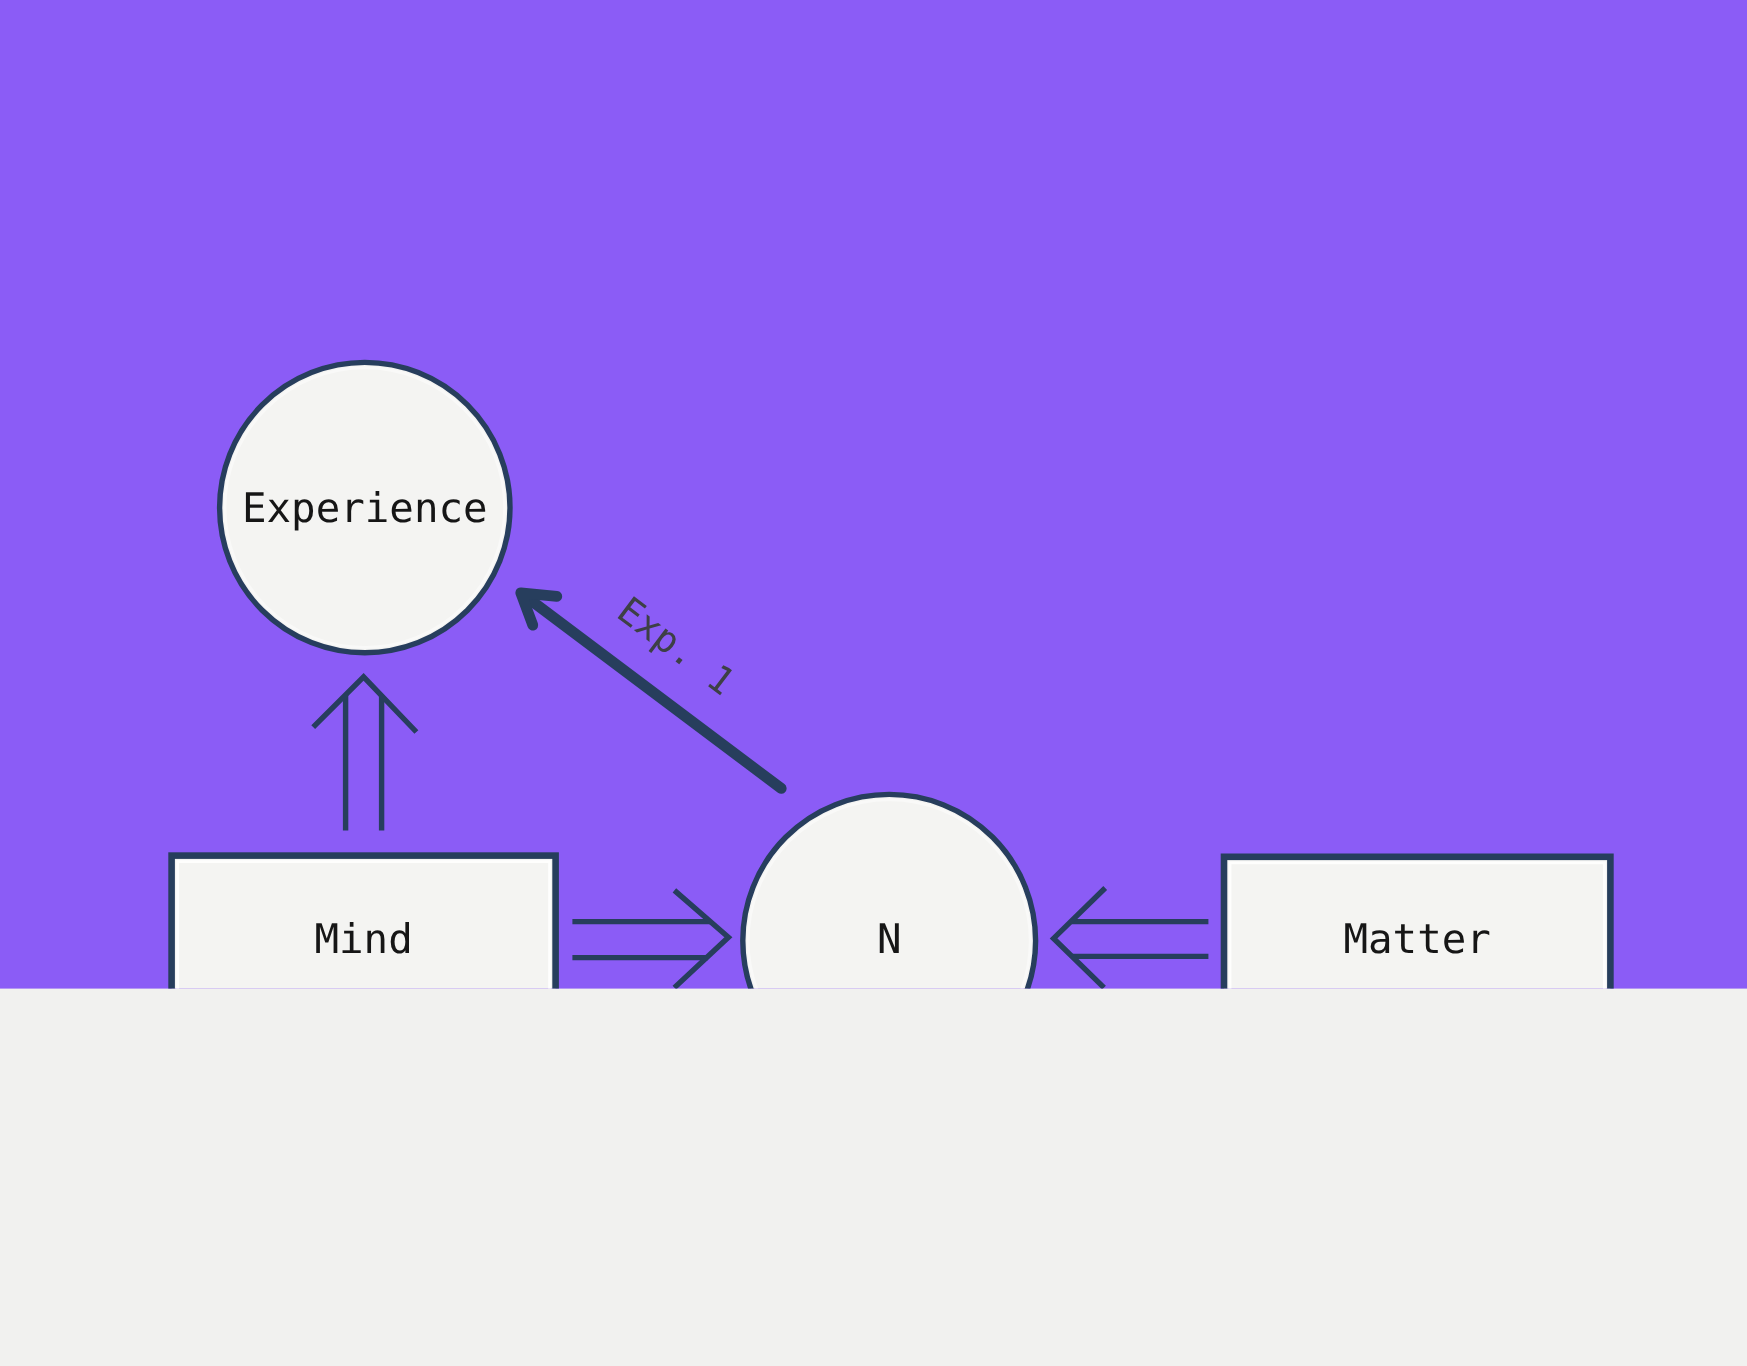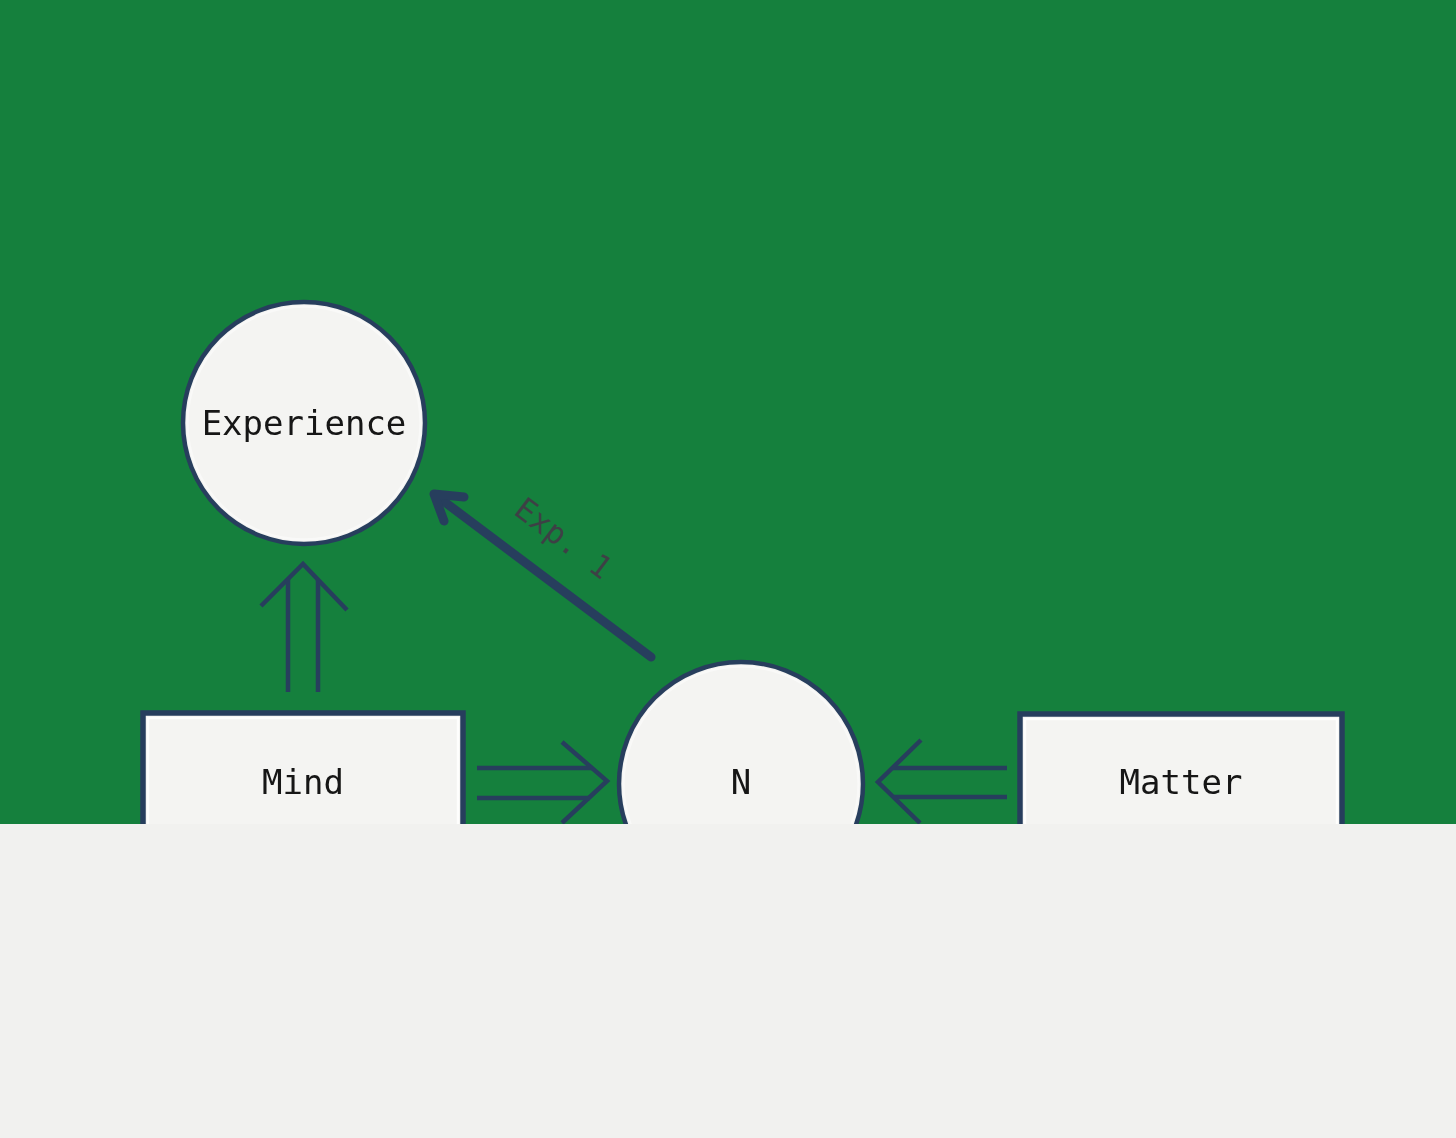--- a/index.html
+++ b/index.html
@@ -1,21 +1,21 @@
 <!DOCTYPE html>
 <html><head>
 <meta charset="utf-8">
 <style>
   html, body { margin: 0; padding: 0; }
   body { background: #f1f1ef; }
   .stage {
     position: relative;
     width: 1456px;
     height: 824px;
-    background: #15803d;
+    background: #8b5cf6;
     overflow: hidden;
     font-family: "DejaVu Sans Mono", "Liberation Mono", monospace;
   }
   svg { display: block; }
 
   .shape-fill {
     fill: #f4f4f2;
     stroke: #273e5d;
   }
   .circle-stroke { stroke-width: 4.5; }

